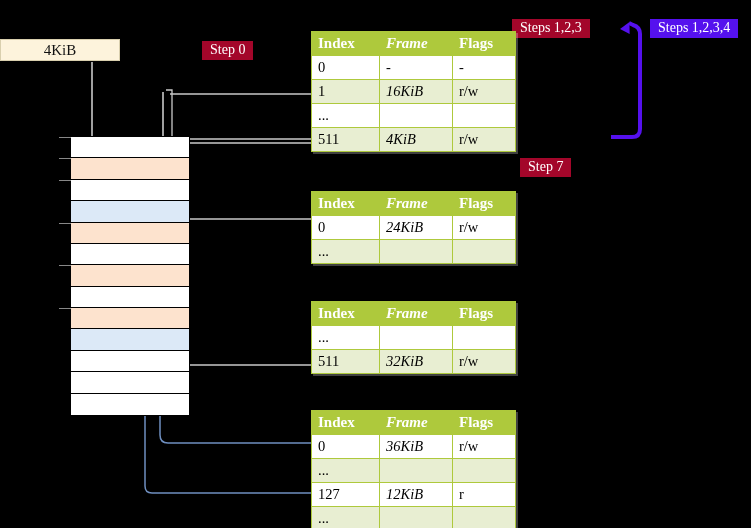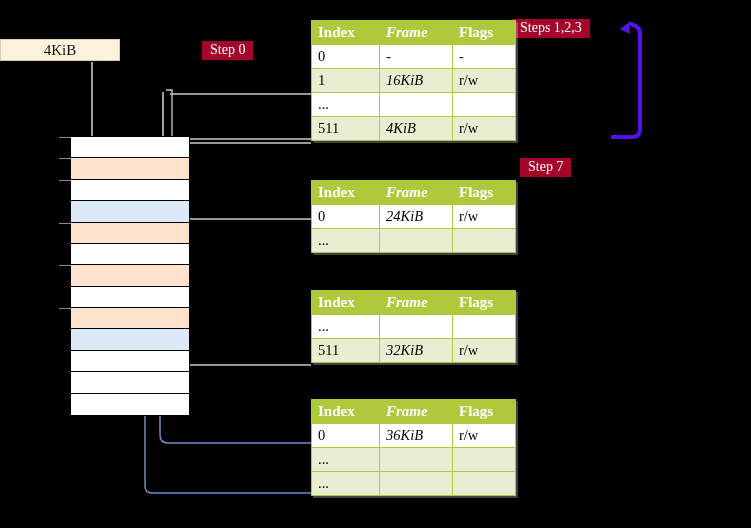--- a/index.html
+++ b/index.html
@@ -52,20 +52,21 @@
   .tick{
     position:absolute;left:-12px;width:12px;height:0;
     border-top:1px solid #888;
   }
 
   
   table.ptab{
     position:absolute;border-collapse:collapse;
     background:#404040;font-size:14.5px;
     box-shadow:2px 2px 0 rgba(255,255,255,0.25);
+    margin-top:11px;
   }
   table.ptab th{
     background:#aec93c;color:#ffffff;font-weight:bold;
     text-align:left;padding:3px 6px;border:1px solid #aec93c;
     font-size:15px;
   }
   table.ptab td{
     border:1px solid #aec93c;padding:2px 6px;height:19px;
     color:#000;background:#ffffff;vertical-align:middle;
   }
@@ -127,20 +128,21 @@
 
     <path d="M611,137 L632,137 Q640,137 640,129 L640,34 Q640,27 633,25 L629,23" stroke="#5511ee" stroke-width="4" fill="none" marker-end="url(#ahPurple)"></path>
   </svg>
 
   <div class="abs kib-box">
     <span>4KiB</span>
   </div>
 
   <div class="abs badge badge-dark-red" id="step0">Step 0</div>
   <div class="abs badge badge-dark-red" id="steps123">Steps 1,2,3</div>
+  <div class="abs badge badge-blue" id="steps1234">Steps 1,2,3,4</div>
   <div class="abs badge badge-dark-red" id="step4">Step 7</div>
 
   <div class="abs memcol" id="memcol">
       <div class="memrow" style="height: 21.3846px; position: relative;">
         <span class="tick" style="top: 0px;"></span>
       </div>
       <div class="memrow orange" style="height: 21.3846px; position: relative;">
         <span class="tick" style="top: 0px;"></span>
       </div>
       <div class="memrow" style="height: 21.3846px; position: relative;">
@@ -250,20 +252,25 @@
           <tr>
             <td class="c-index">0</td>
             <td class="c-frame">36KiB</td>
             <td class="c-flags">r/w</td>
           </tr>
           <tr class="alt">
             <td class="c-index">...</td>
             <td class="c-frame"></td>
             <td class="c-flags"></td>
           </tr>
+          <tr>
+            <td class="c-index">127</td>
+            <td class="c-frame">12KiB</td>
+            <td class="c-flags">r</td>
+          </tr>
           <tr class="alt">
             <td class="c-index">...</td>
             <td class="c-frame"></td>
             <td class="c-flags"></td>
           </tr>
         </tbody>
       </table>
     </div>
 
 </div>

